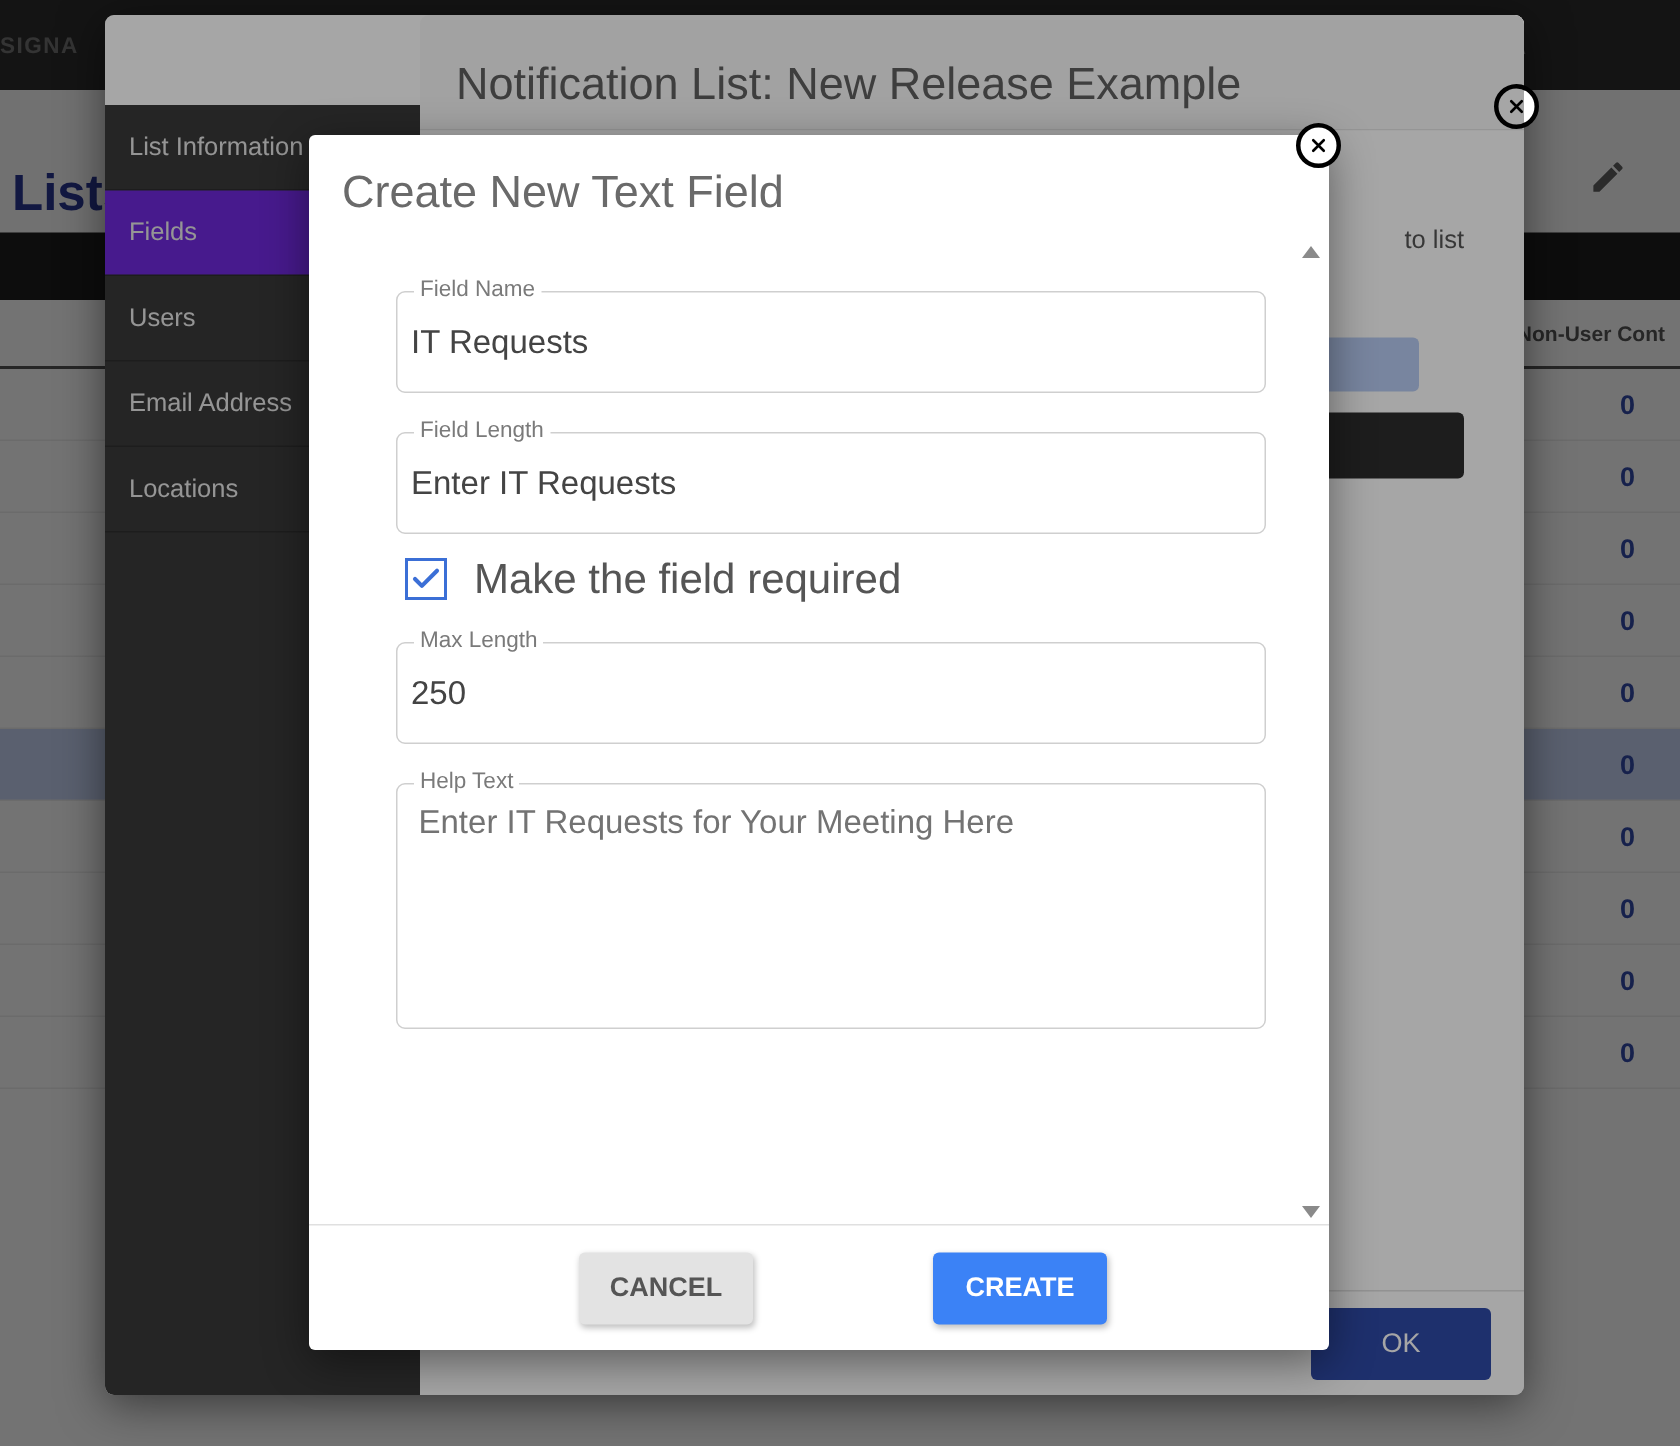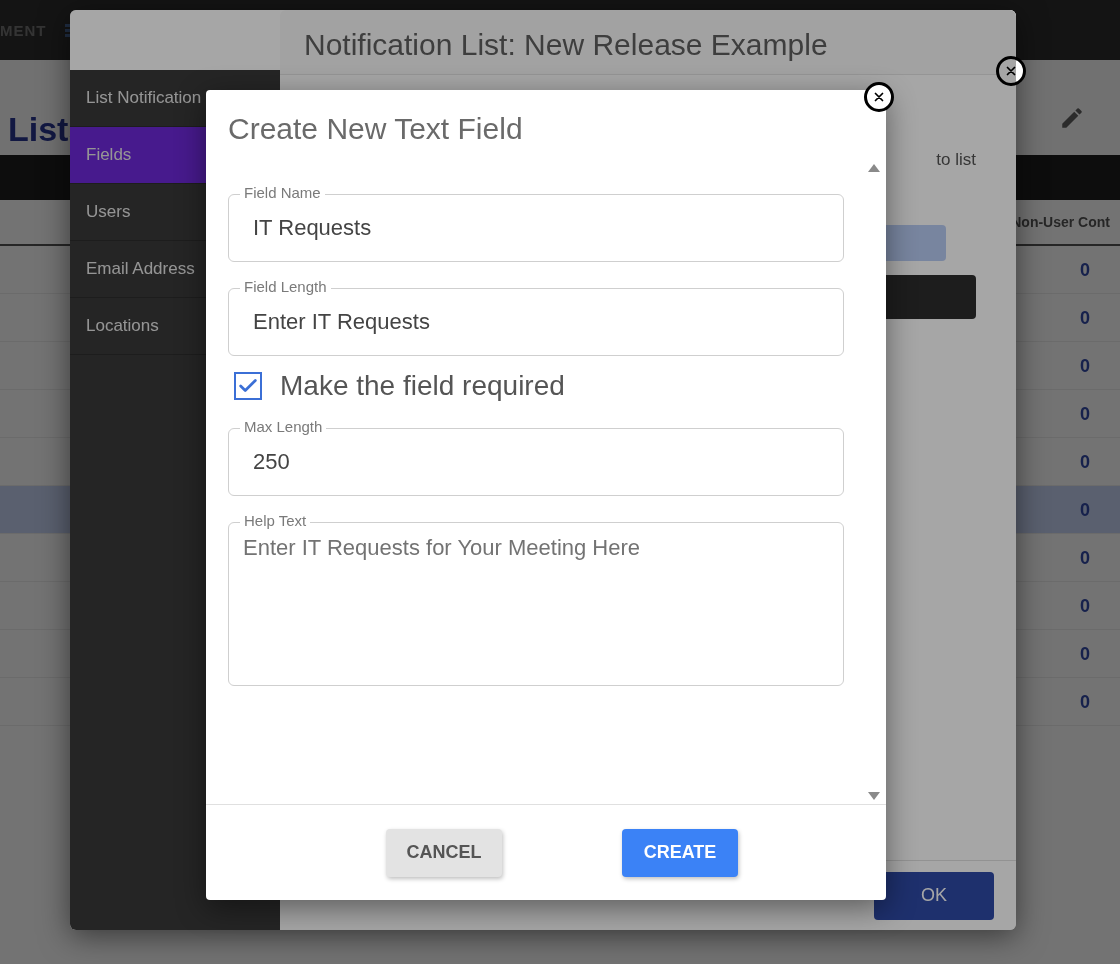--- a/index.html
+++ b/index.html
@@ -49,21 +49,21 @@
   .bg-table .row.sel { background:#c7d5f5; }
 
   
   .modal1 {
     position:absolute; left:70px; top:10px; width:946px; height:920px;
     background:#fff; border-radius:6px;
     box-shadow:0 6px 30px rgba(0,0,0,.5);
   }
   .modal1 .m1-title {
     position:absolute; top:0; left:210px; right:0;
-    font-size:30px; color:#606060; padding:18px 24px 12px;
+    font-size:30px; color:#606060; padding:30px 24px 12px;
     border-bottom:1px solid #e5e5e5;
     background:#f9f9f9;
     border-radius:6px 6px 0 0;
   }
   .modal1 .close1 {
     position:absolute; top:46px; right:-10px; width:30px; height:30px;
     background:#fff; border:3px solid #000; border-radius:50%;
     display:flex; align-items:center; justify-content:center; cursor:pointer;
   }
   .modal1 .close1 svg { width:14px; height:14px; }
@@ -121,59 +121,59 @@
     position:absolute; top:-8px; right:-8px; width:30px; height:30px;
     background:#fff; border:3px solid #000; border-radius:50%;
     display:flex; align-items:center; justify-content:center; cursor:pointer;
     z-index:5;
   }
   .modal2 .close2 svg{width:14px;height:14px;}
   .modal2 .m2-title {
     font-size:30px; color:#6a6a6a; padding:22px 22px 18px;
   }
   .modal2 .m2-body {
-    flex:1; overflow:hidden; padding:4px 22px 8px; position:relative;
+    flex:1; overflow:hidden; padding:4px 22px 8px; position:relative;margin-left:36px;
   }
   .scroll-up {
     position:absolute; top:0; right:6px;
     width:0;height:0;border-left:6px solid transparent;border-right:6px solid transparent;
     border-bottom:8px solid #8a8a8a;
   }
   .scroll-dn2 {
     position:absolute; bottom:4px; right:6px;
     width:0;height:0;border-left:6px solid transparent;border-right:6px solid transparent;
     border-top:8px solid #8a8a8a;
   }
 
   .field-wrap { position:relative; margin:26px 0 10px; padding-right:20px;}
   .field-wrap:first-child{margin-top:10px;}
   .field-wrap label.float {
     position:absolute; top:-10px; left:12px; background:#fff;
     padding:0 4px; font-size:15px; color:#7a7a7a;
   }
   .text-input {
     width:100%; height:68px; border:1px solid #cfcfcf; border-radius:6px;
-    font-size:22px; color:#444; padding:0 24px; outline:none;
+    font-size:22px; color:#444; padding:0 9px; outline:none;
   }
   .text-area {
     width:100%; height:164px; border:1px solid #cfcfcf; border-radius:6px;
     font-size:22px; color:#737373; padding:12px 14px; outline:none; resize:none;
     font-family:inherit;
   }
 
   .check-row { display:flex; align-items:center; gap:18px; margin:14px 0 10px 6px;}
   .check-row .cbox {
     width:28px; height:28px; border:2px solid #3b6fd6; display:flex;
     align-items:center; justify-content:center; background:#fff; cursor:pointer;
   }
   .check-row .cbox svg{width:22px;height:22px;}
   .check-row .clabel { font-size:28px; color:#555; }
 
   .modal2 .m2-footer {
-    height:96px; border-top:1px solid #e0e0e0;
+    height:84px; border-top:1px solid #e0e0e0;
     display:flex; align-items:center; justify-content:center; gap:120px;padding-left:32px;
   }
   .btn-cancel {
     background:#e3e3e3; color:#555; font-size:18px; font-weight:600;
     border:none; height:48px; width:116px; border-radius:4px; cursor:pointer;
     box-shadow:1px 2px 4px rgba(0,0,0,.25);
   }
   .btn-create {
     background:#3b82f6; color:#fff; font-size:18px; font-weight:700;
     border:none; height:48px; width:116px; border-radius:4px; cursor:pointer;
@@ -212,38 +212,38 @@
   <div class="title">Lists</div>
 </div>
 <div class="pencil">
   <svg viewBox="0 0 24 24">
       <path d="M3 17.25V21h3.75L17.81 9.94l-3.75-3.75L3 17.25zM20.71 7.04a1 1 0 0 0 0-1.41l-2.34-2.34a1 1 0 0 0-1.41 0l-1.83 1.83 3.75 3.75 1.83-1.83z"></path>
     </svg>
 </div>
 
 <div class="bg-topbar">
   <div class="nav">
-    <span class="nav-item first">MENT</span>
+    <span class="nav-item first">SIGNA</span>
     <span class="nav-item">
       <span class="ham"><span></span><span></span><span></span></span>
       <span>NOTIFICATION</span>
     </span>
     <span class="nav-item" style="margin-left:520px">SIGNAGE</span>
     <span class="nav-item">
       <span class="sq-icon"></span>
       <span>EMBRAVA SIGNA</span>
     </span>
   </div>
 </div>
 
 <div class="overlay-dim"></div>
 
 <div class="modal1">
   <div class="sidebar">
-    <div class="sitem">List Notification</div>
+    <div class="sitem">List Information</div>
     <div class="sitem active">Fields</div>
     <div class="sitem">Users</div>
     <div class="sitem">Email Address</div>
     <div class="sitem">Locations</div>
   </div>
   <div class="m1-title">Notification List: New Release Example</div>
   <div class="body-pane">
     <span class="hint">to list</span>
     <div class="blue-chip"></div>
     <div class="dark-btn"></div>

